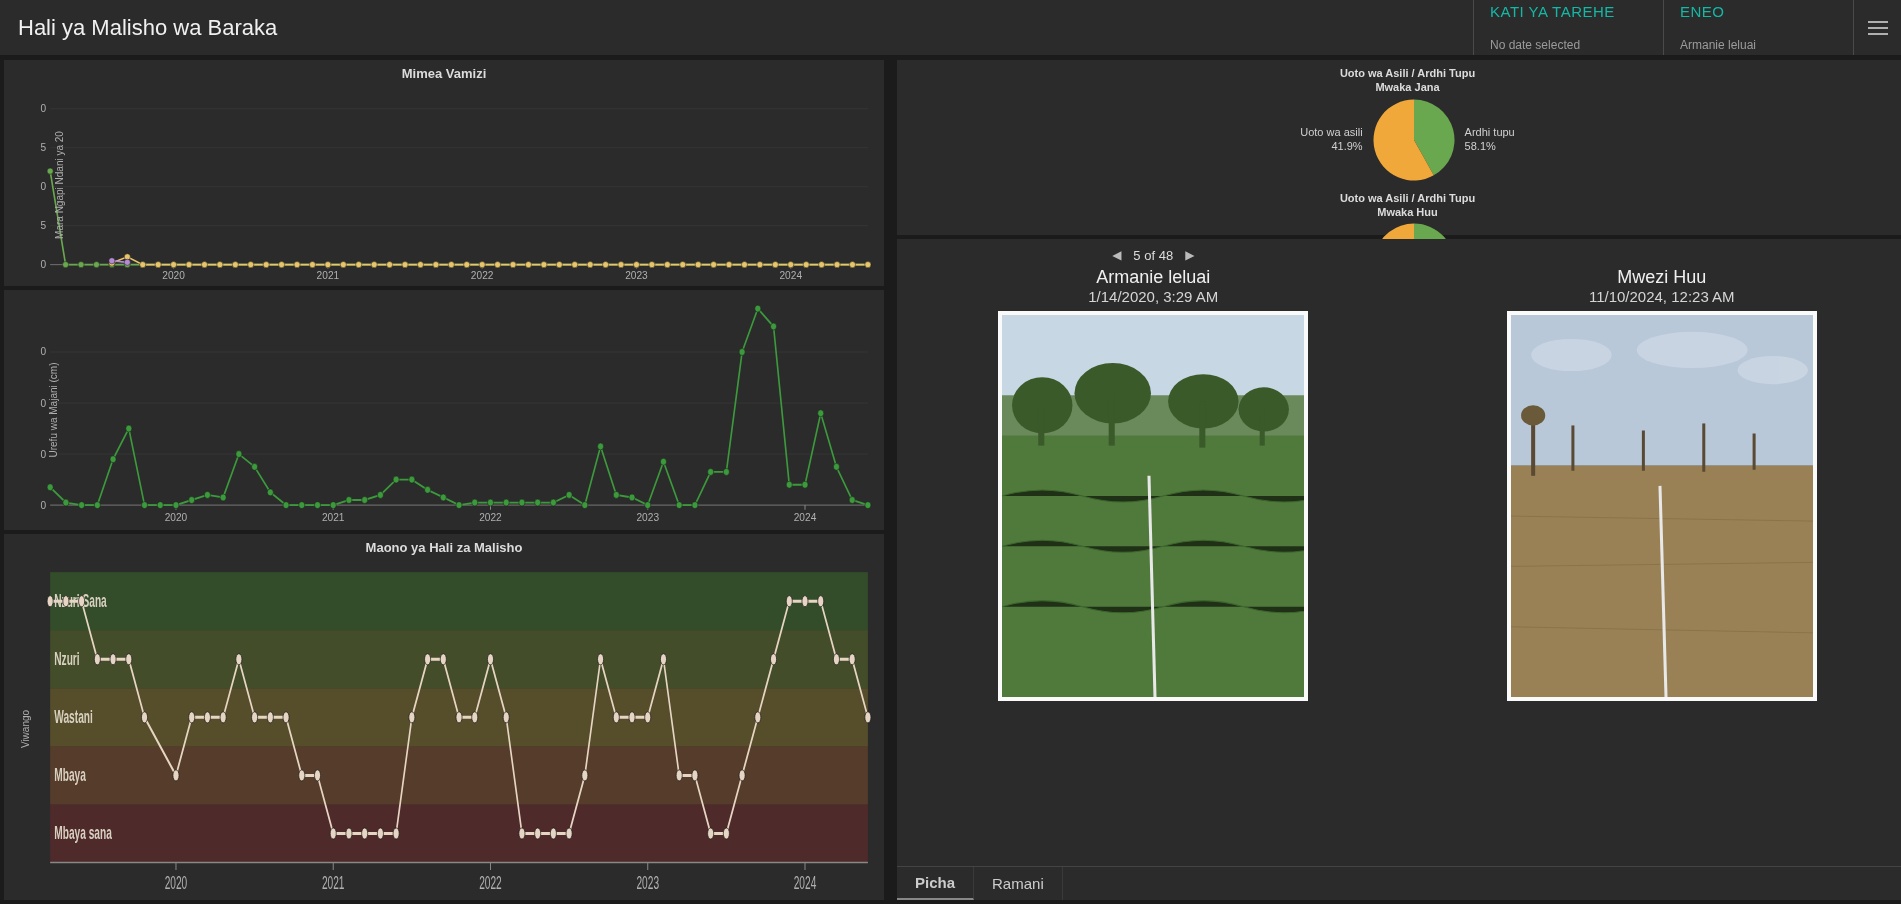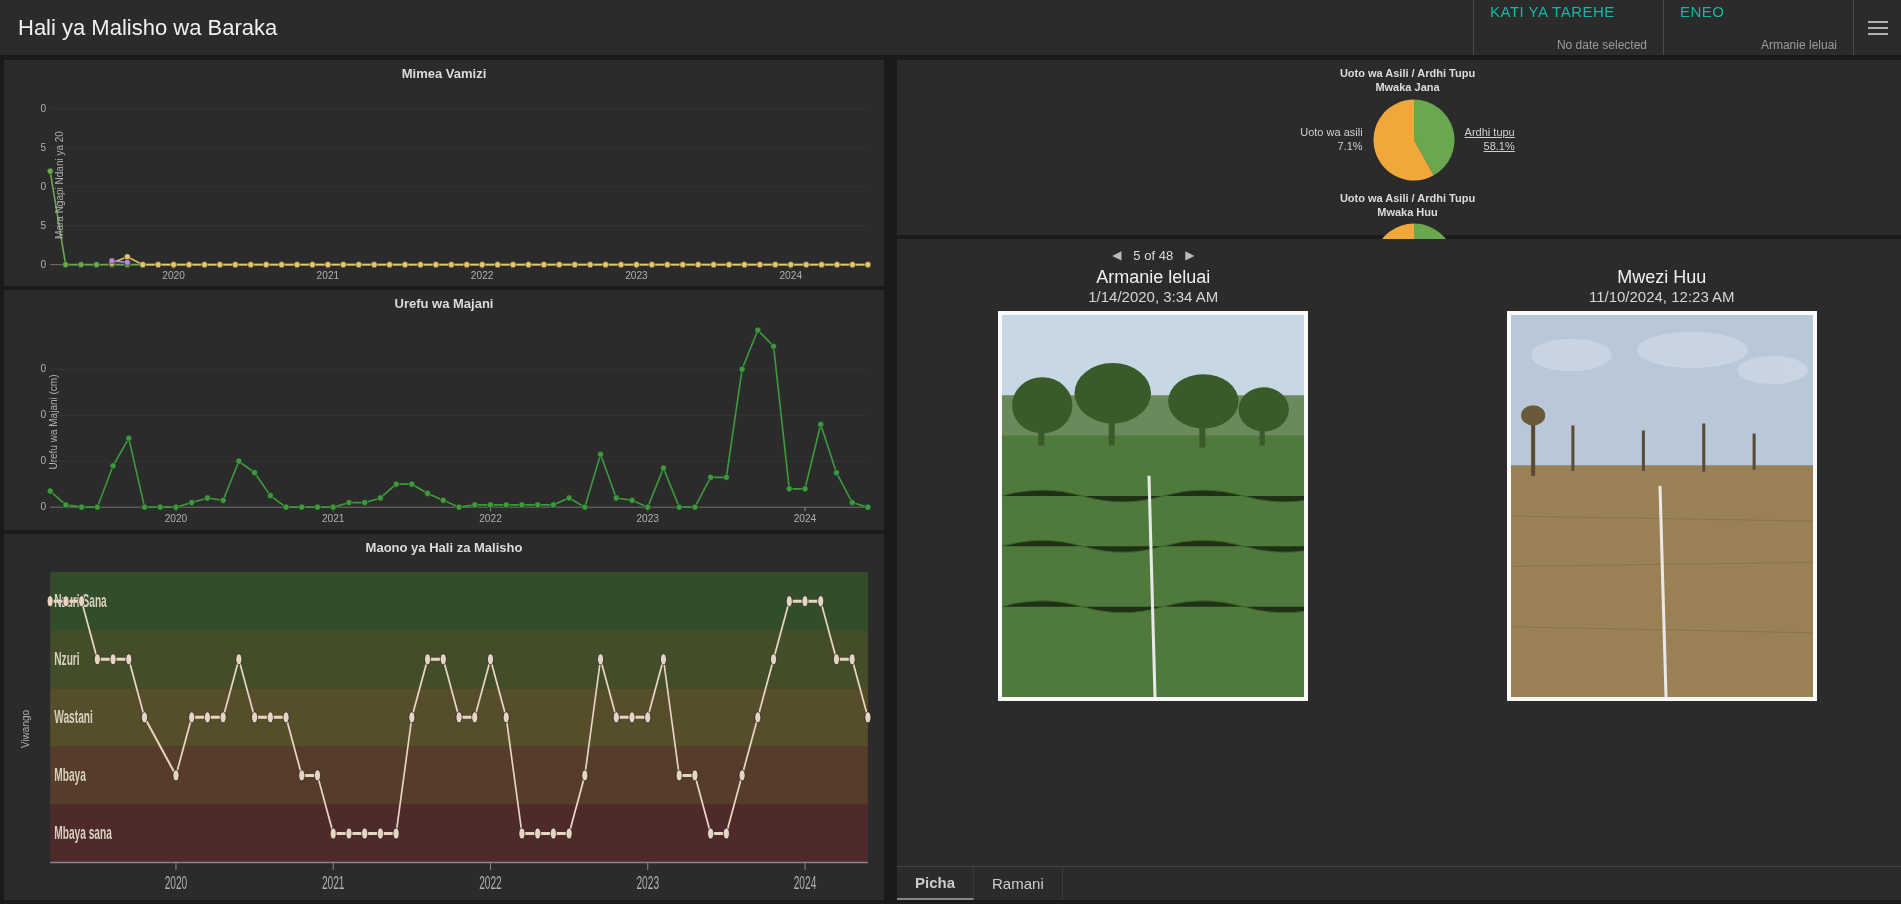--- a/index.html
+++ b/index.html
@@ -32,21 +32,21 @@
 .header .filter {
   border-left: 1px solid #4a4a4a;
   padding: 8px 16px;
   min-width: 190px;
   display: flex;
   flex-direction: column;
   justify-content: center;
   cursor: pointer;
 }
 .header .filter .label { font-size: 15px; color: #14b8a6; letter-spacing: 0.5px; }
-.header .filter .value { font-size: 12px; color: #9b9b9b; margin-top: 18px; text-align: right; }
+.header .filter .value { font-size: 12px; color: #9b9b9b; margin-top: 18px; }
 .header .burger {
   width: 48px; display: flex; align-items: center; justify-content: center;
   border-left: 1px solid #4a4a4a; cursor: pointer;
 }
 .burger svg { stroke: #dcdcdc; }
 
 
 .main { flex: 1; display: grid; grid-template-columns: 880px 1021px; gap: 13px; padding: 4px; background: #1b1b1b; }
 .left-col { display: flex; flex-direction: column; gap: 4px; }
 .right-col { display: flex; flex-direction: column; gap: 4px; }
@@ -64,21 +64,21 @@
   font-size: 10px; color: #b0b0b0; white-space: nowrap;
 }
 .gridline { stroke: #3f3f3f; stroke-width: 0.5; }
 
 
 .pies { height: 175px; display: flex; }
 .pie-cell { flex: 1; display: flex; flex-direction: column; }
 .pie-title { text-align: center; font-size: 11px; font-weight: 600; color: #dcdcdc; line-height: 1.3; padding-top: 6px; }
 .pie-body { flex: 1; display: flex; align-items: center; justify-content: center; gap: 6px; }
 .pie-label { font-size: 11px; color: #d0d0d0; text-align: right; line-height: 1.25; }
-.pie-label.right { text-align: right; text-decoration: underline; }
+.pie-label.right { text-align: left; }
 
 
 .photos { flex: 1; display: flex; gap: 12px; padding: 4px 8px 4px 8px; }
 .photo-col { flex: 1; display: flex; flex-direction: column; align-items: center; }
 .pager { display: flex; align-items: center; gap: 12px; color: #dcdcdc; font-size: 13px; height: 24px; }
 .pager .arrow { cursor: pointer; color: #bbb; font-size: 12px; }
 .photo-head { text-align: center; margin-bottom: 6px; }
 .photo-head .ph-title { font-size: 18px; font-weight: 400; color: #f0f0f0; }
 .photo-head .ph-sub { font-size: 15px; color: #d5d5d5; }
 .photo-frame { width: 310px; height: 390px; border: 4px solid #fafafa; overflow: hidden; }
@@ -249,21 +249,20 @@
               <circle cx="798.8301886792453" cy="172" r="3" fill="#e8c46b" stroke="#1b1b1b" stroke-width="0.5"></circle>
               <circle cx="814" cy="172" r="3" fill="#e8c46b" stroke="#1b1b1b" stroke-width="0.5"></circle>
               <path d="M70.67924528301887 168.22727272727272 L85.84905660377359 169.73636363636365 " fill="none" stroke="#b48ad4" stroke-width="1.6"></path>
               <circle cx="70.67924528301887" cy="168.22727272727272" r="3" fill="#b48ad4" stroke="#1b1b1b" stroke-width="0.5"></circle>
               <circle cx="85.84905660377359" cy="169.73636363636365" r="3" fill="#b48ad4" stroke="#1b1b1b" stroke-width="0.5"></circle>
             </svg>
         </div>
       </div>
 
       <div class="panel" style="height:240px;">
-        <div class="panel-title">Urefu wa Majani</div>
         <div class="chart-wrap">
           <div class="ylabel">Urefu wa Majani (cm)</div>
           <svg id="svg-grass" viewBox="0 0 820 200" preserveAspectRatio="none">
               <line x1="10" x2="814" y1="182" y2="182" class="gridline"></line>
               <text x="6" y="185" text-anchor="end" font-size="10" fill="#b0b0b0">0</text>
               <line x1="10" x2="814" y1="138" y2="138" class="gridline"></line>
               <text x="6" y="141" text-anchor="end" font-size="10" fill="#b0b0b0">20</text>
               <line x1="10" x2="814" y1="94" y2="94" class="gridline"></line>
               <text x="6" y="97" text-anchor="end" font-size="10" fill="#b0b0b0">40</text>
               <line x1="10" x2="814" y1="50" y2="50" class="gridline"></line>
@@ -425,21 +424,21 @@
 
       <div class="panel pies">
         <div class="pie-cell">
           <div class="pie-title">
             <div>Uoto wa Asili / Ardhi Tupu</div>
             <div>Mwaka Jana</div>
           </div>
           <div class="pie-body">
             <div class="pie-label">
               <div>Uoto wa asili</div>
-              <div>7.1%</div>
+              <div>41.9%</div>
             </div>
             <svg id="svg-pie-left" width="90" height="90" viewBox="-50 -50 100 100">
                 <path d="M0 0 L2.7554552980815448e-15 -45 A45 45 0 0 1 21.92625565763995 39.29681046644641 Z" fill="#6aa84f"></path>
                 <path d="M0 0 L21.92625565763995 39.29681046644641 A45 45 0 1 1 -8.266365894244634e-15 -45 Z" fill="#f1a83a"></path>
               </svg>
             <div class="pie-label right">
               <div>Ardhi tupu</div>
               <div>58.1%</div>
             </div>
           </div>
@@ -469,21 +468,21 @@
       <div class="panel" style="flex:1;">
         <div class="photos">
           <div class="photo-col">
             <div class="pager">
               <span class="arrow">◀</span>
               <span>5 of 48</span>
               <span class="arrow">▶</span>
             </div>
             <div class="photo-head">
               <div class="ph-title">Armanie leluai</div>
-              <div class="ph-sub">1/14/2020, 3:34 AM</div>
+              <div class="ph-sub">1/14/2020, 3:29 AM</div>
             </div>
             <div class="photo-frame">
               <svg viewBox="0 0 300 380" preserveAspectRatio="xMidYMid slice">
                 <rect width="300" height="120" fill="#c7d8e4"></rect>
                 <rect y="80" width="300" height="60" fill="#6a8a5c"></rect>
                 <rect y="120" width="300" height="260" fill="#4f7a3b"></rect>
                 <g fill="#3a5a2a">
                   <ellipse cx="40" cy="90" rx="30" ry="28"></ellipse>
                     <rect x="36" y="90" width="6" height="40"></rect>
                   <ellipse cx="110" cy="78" rx="38" ry="30"></ellipse>

